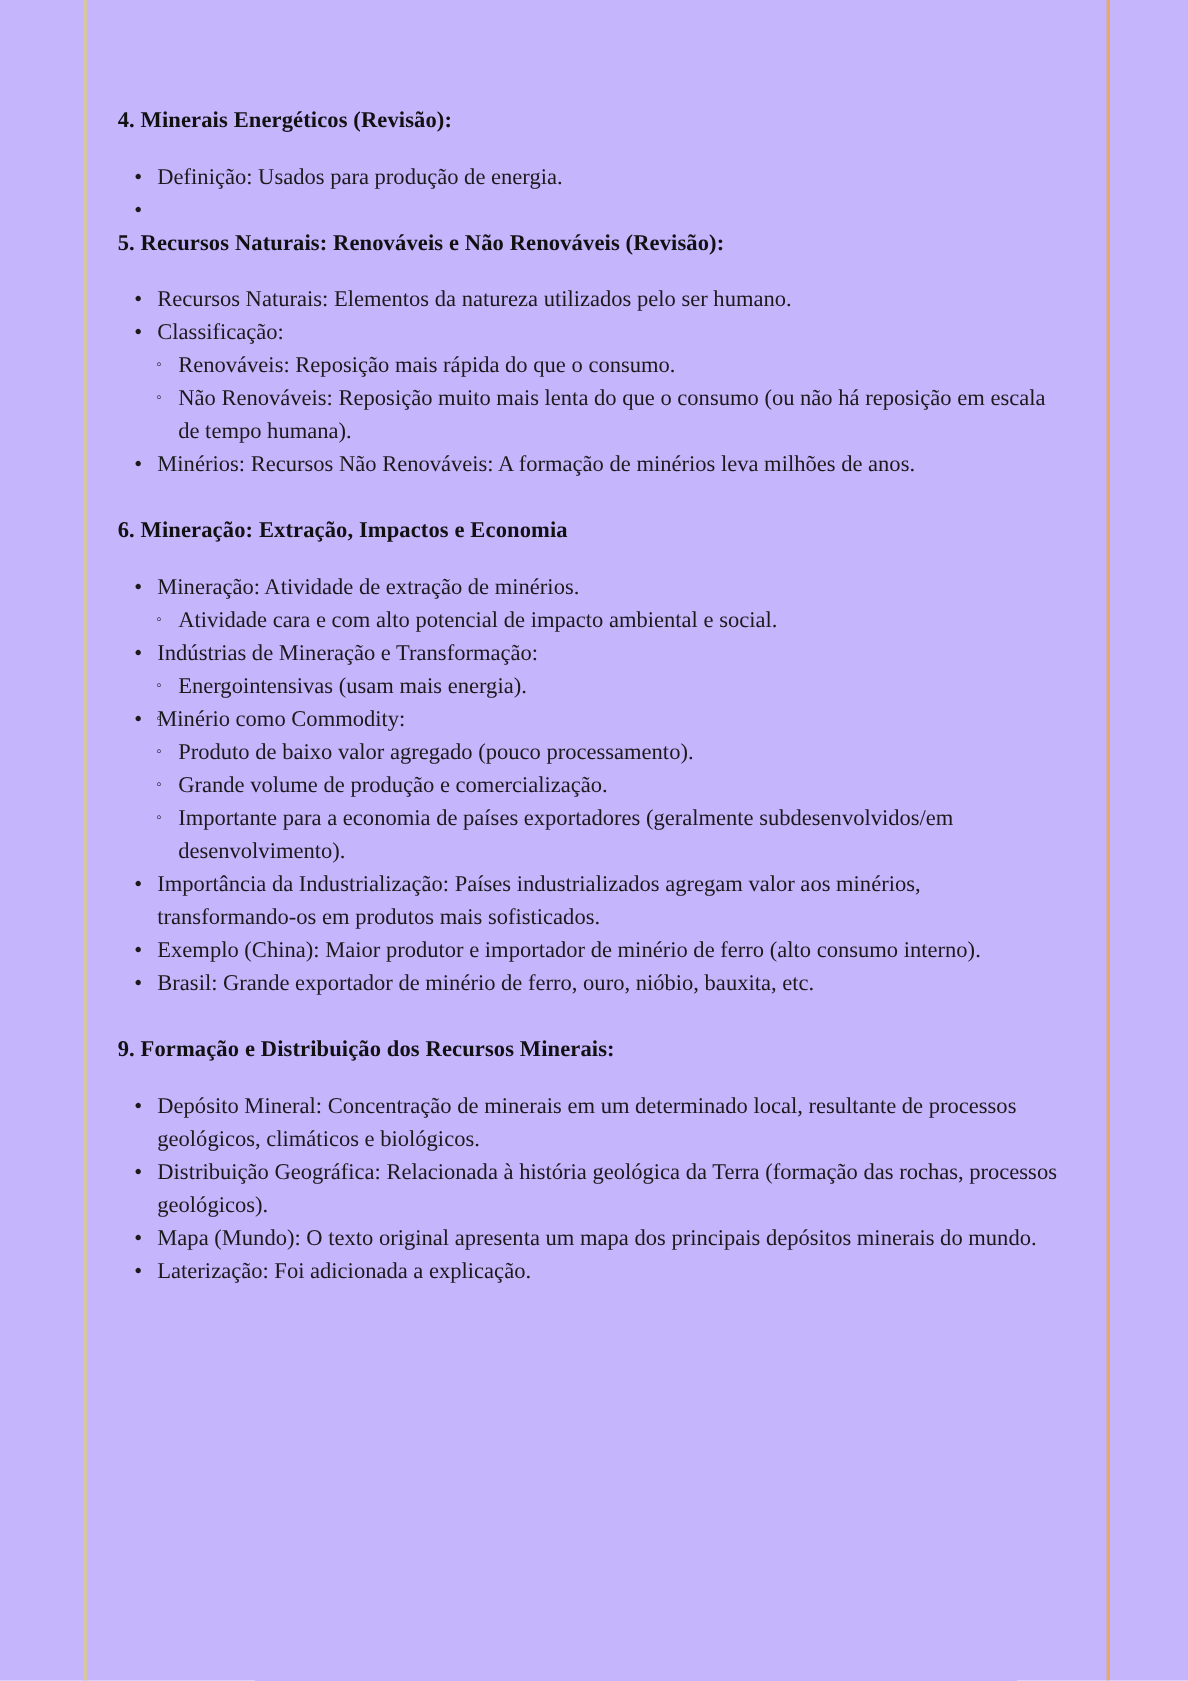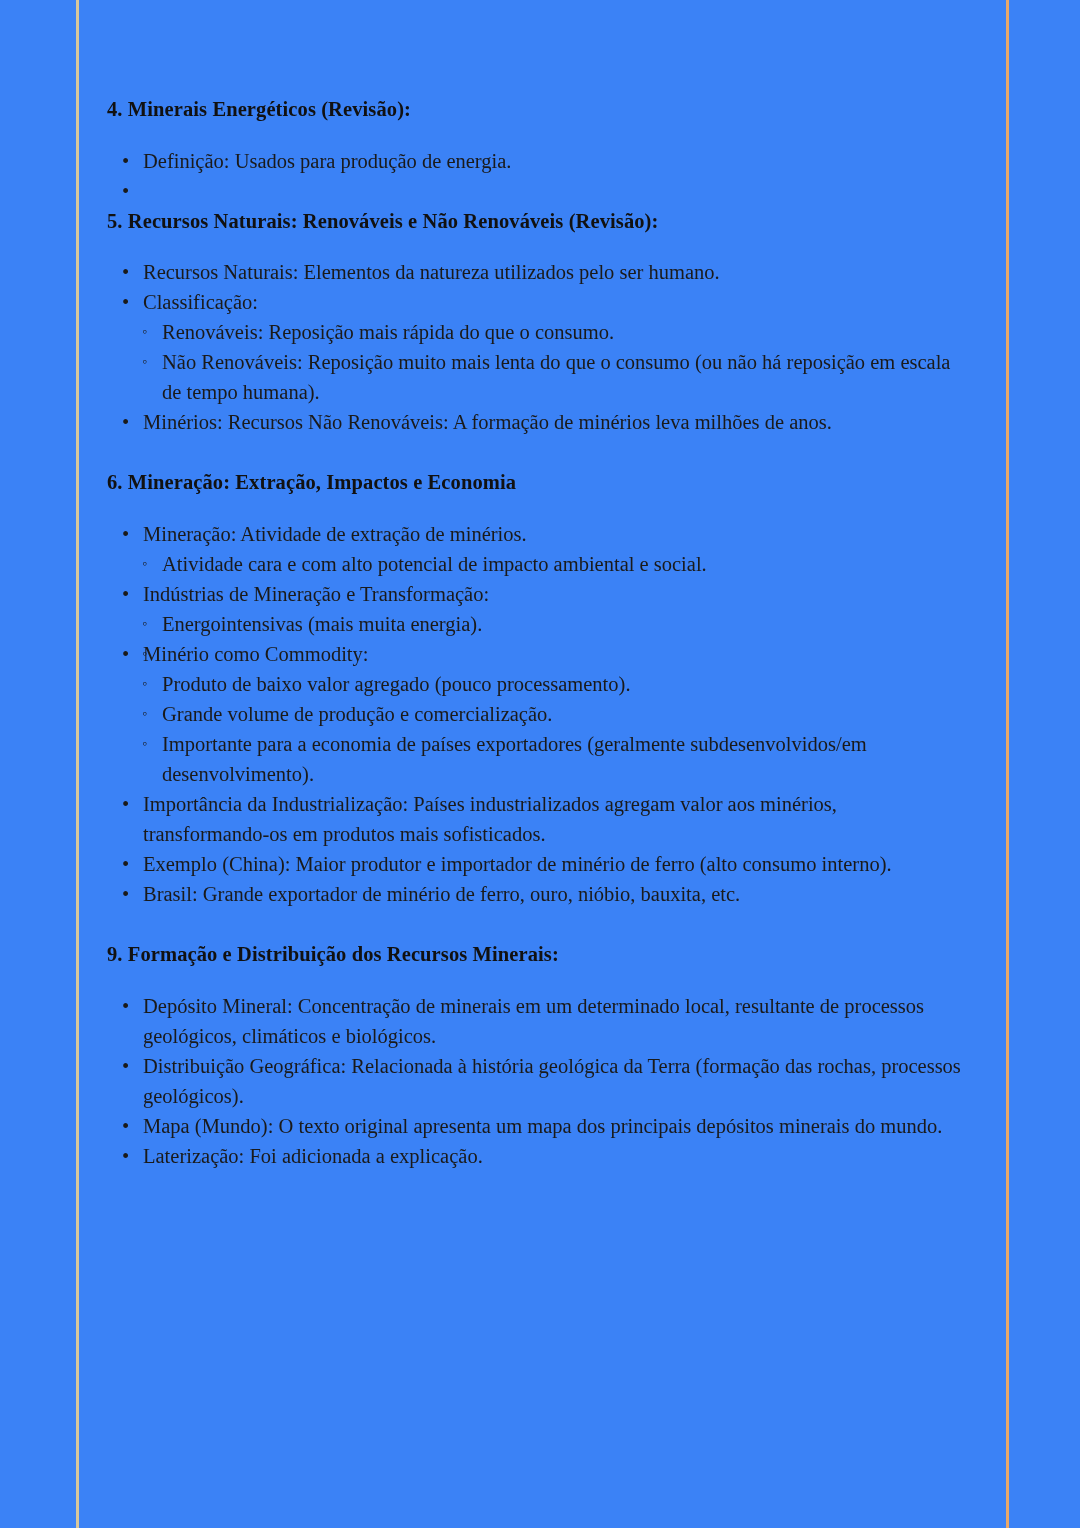--- a/index.html
+++ b/index.html
@@ -9,21 +9,21 @@
     background: #ffffff;
   }
   body {
     font-family: "Liberation Serif", "DejaVu Serif", serif;
     color: #1a1a1a;
   }
   .page {
     position: relative;
     width: 1080px;
     height: 1528px;
-    background: #3b82f6;
+    background: #c4b5fd;
     overflow: hidden;
     box-sizing: border-box;
   }
   
   .rule {
     position: absolute;
     top: 0;
     bottom: 0;
     width: 3px;
   }
@@ -127,21 +127,21 @@
       </div>
       <div class="block">
         <h2 class="section-heading">6. Mineração: Extração, Impactos e Economia</h2>
         <ul class="bullets">
           <li class="bullet"><span class="bullet-mark">•</span><span class="txt">Mineração: Atividade de extração de minérios.</span></li>
           <ul class="subbullets">
             <li class="subbullet"><span class="bullet-mark">◦</span><span class="txt">Atividade cara e com alto potencial de impacto ambiental e social.</span></li>
           </ul>
           <li class="bullet"><span class="bullet-mark">•</span><span class="txt">Indústrias de Mineração e Transformação:</span></li>
           <ul class="subbullets">
-            <li class="subbullet"><span class="bullet-mark">◦</span><span class="txt">Energointensivas (mais muita energia).</span></li>
+            <li class="subbullet"><span class="bullet-mark">◦</span><span class="txt">Energointensivas (usam mais energia).</span></li>
             <li class="subbullet"><span class="bullet-mark">◦</span></li>
           </ul>
           <li class="bullet"><span class="bullet-mark">•</span><span class="txt">Minério como Commodity:</span></li>
           <ul class="subbullets">
             <li class="subbullet"><span class="bullet-mark">◦</span><span class="txt">Produto de baixo valor agregado (pouco processamento).</span></li>
             <li class="subbullet"><span class="bullet-mark">◦</span><span class="txt">Grande volume de produção e comercialização.</span></li>
             <li class="subbullet"><span class="bullet-mark">◦</span><span class="txt">Importante para a economia de países exportadores (geralmente subdesenvolvidos/em desenvolvimento).</span></li>
           </ul>
           <li class="bullet"><span class="bullet-mark">•</span><span class="txt">Importância da Industrialização: Países industrializados agregam valor aos minérios, transformando-os em produtos mais sofisticados.</span></li>
           <li class="bullet"><span class="bullet-mark">•</span><span class="txt">Exemplo (China): Maior produtor e importador de minério de ferro (alto consumo interno).</span></li>

